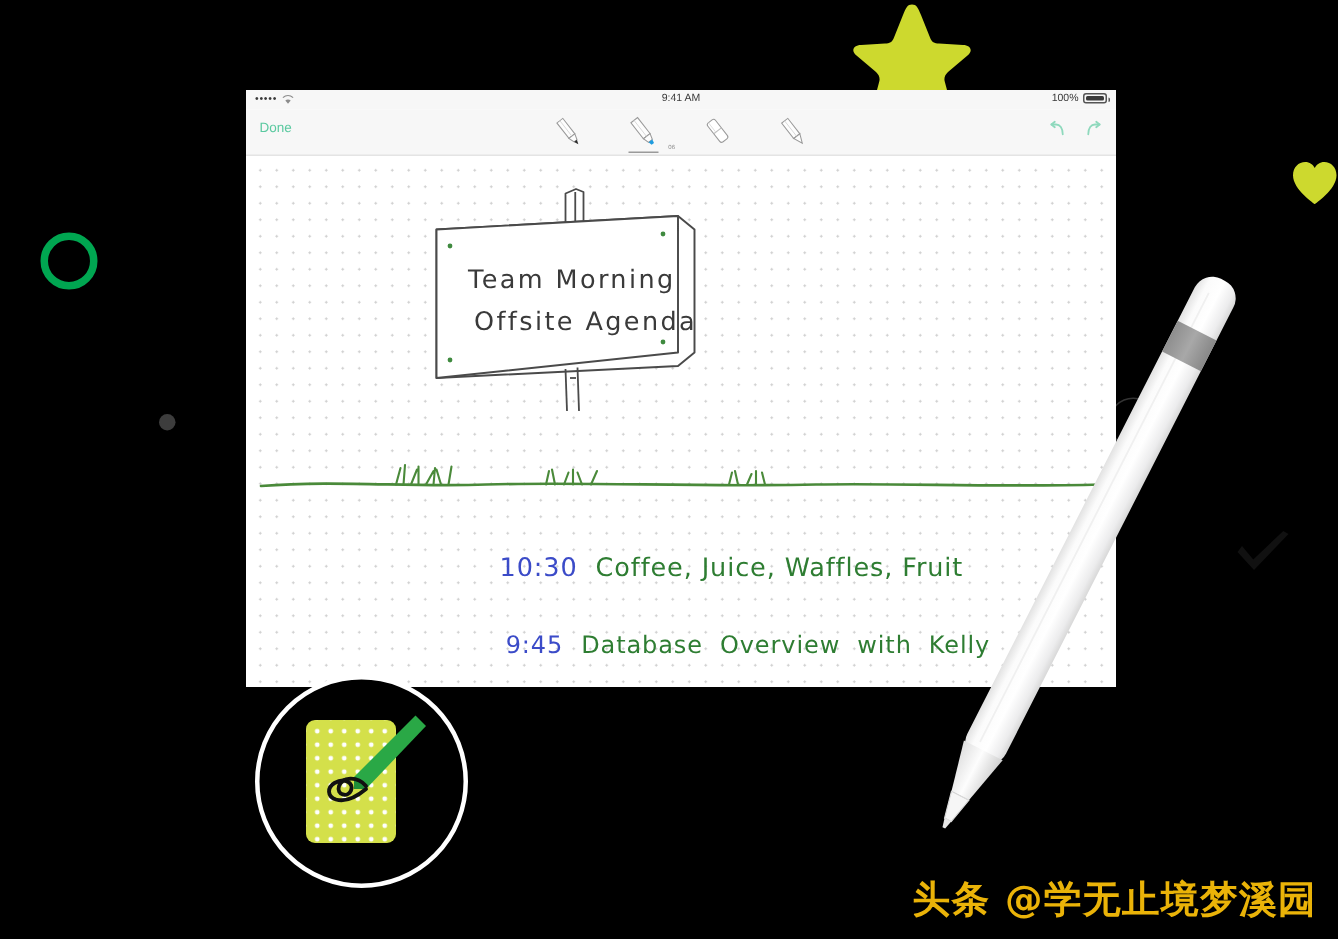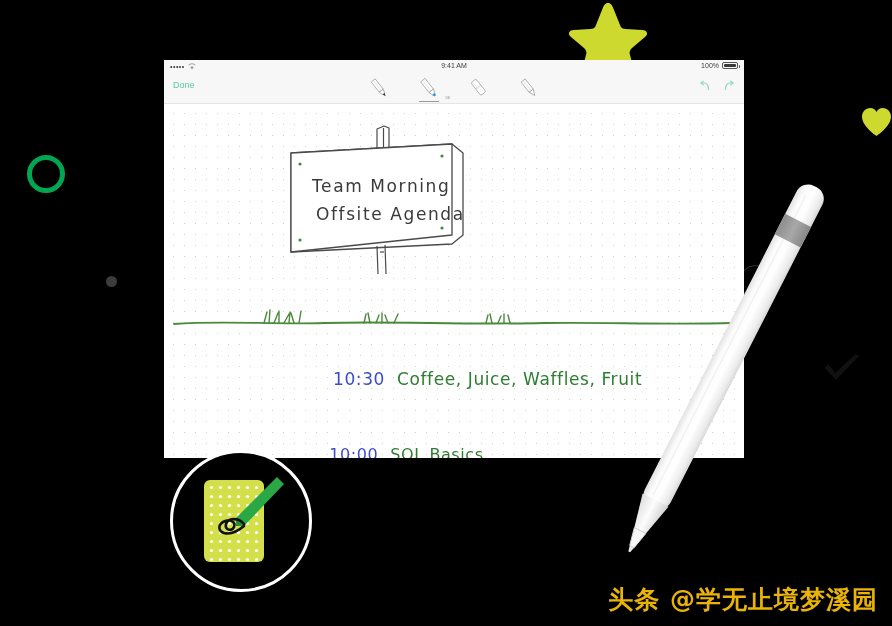--- a/index.html
+++ b/index.html
@@ -331,24 +331,24 @@
 
       <text x="148" y="88" font-family="DejaVu Sans, sans-serif" font-size="17" letter-spacing="1.6" fill="#3a3a3a">Team Morning</text>
       <text x="152" y="116" font-family="DejaVu Sans, sans-serif" font-size="17" letter-spacing="1.6" fill="#3a3a3a">Offsite Agenda</text>
     </svg>
 
     <div class="hand-line script" style="left:133px; top:245px; font-size:17px;">
       <span class="hand-time">10:30</span><span class="hand-text" style="margin-left:12px;">Coffee, Juice, Waffles, Fruit</span>
     </div>
 
 
-
-    <div class="hand-line script" style="left:131px; top:322px; font-size:16px;">
-      <span class="hand-time">10:00</span><span class="hand-text" style="margin-left:12px;">SQL Basics</span>
-    </div>
+    <div class="hand-line script" style="left:139px; top:297px; font-size:16px;">
+      <span class="hand-time">9:45</span><span class="hand-text" style="margin-left:12px;">Database  Overview  with  Kelly</span>
+    </div>
+
 
 
     <div class="hand-line script" style="left:131px; top:373px; font-size:16px;">
       <span class="hand-time">11:30</span><span class="hand-text" style="margin-left:12px;">Working through some queries</span>
     </div>
 
   </div>
 </div>
 
 <svg id="apple-pencil" viewBox="0 0 290 420">

